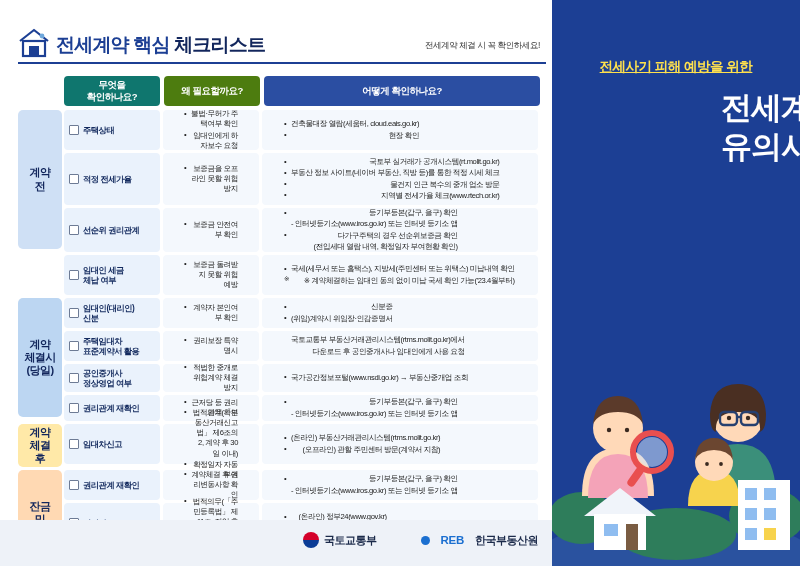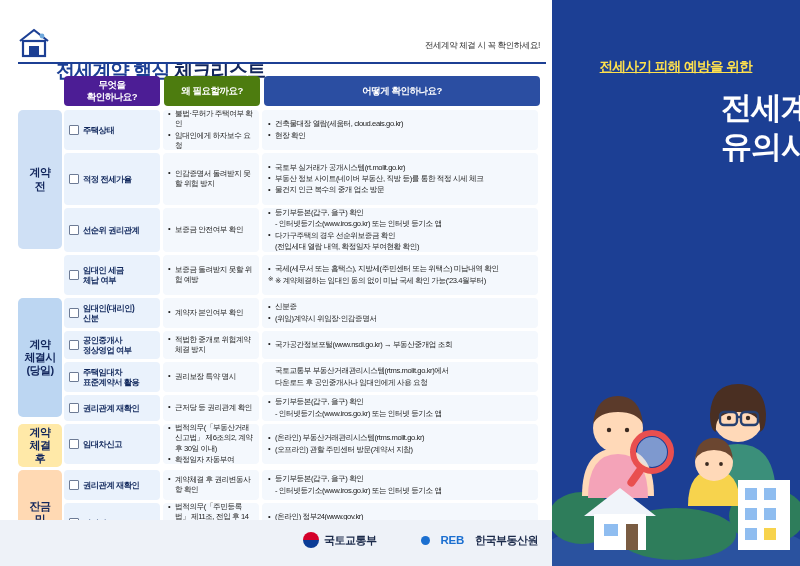--- a/index.html
+++ b/index.html
@@ -27,42 +27,42 @@
     color:#ffffff;font-size:31px;font-weight:bold;line-height:1.27;
     letter-spacing:-1px;
   }
   
   .illus{position:absolute;left:0;bottom:0;width:248px;height:300px;}
 
   
   .hdr{position:absolute;left:0;top:0;width:552px;height:70px;}
   .hdr-title{
     position:absolute;left:56px;top:32px;
-    font-size:19px;font-weight:bold;color:#12265c;letter-spacing:-0.8px;margin-top:26px;
+    font-size:19px;font-weight:bold;color:#12265c;letter-spacing:-0.8px;
   }
   .hdr-title .accent{color:#1c3f94;}
   .hdr-note{
     position:absolute;right:12px;top:40px;
     font-size:8.5px;color:#333;letter-spacing:-0.4px;
   }
   .hdr-rule{
     position:absolute;left:18px;top:62px;width:528px;height:2px;background:#1c3f94;
   }
   .house-logo{position:absolute;left:18px;top:28px;width:32px;height:30px;}
 
   
   .tbl{position:absolute;left:18px;top:76px;width:528px;}
   .row{display:flex;align-items:stretch;}
   .colhead{
     color:#fff;font-size:9.5px;font-weight:bold;text-align:center;
     display:flex;align-items:center;justify-content:center;
     border-radius:4px;letter-spacing:-0.5px;line-height:1.25;
     margin:0 2px 4px 2px;
   }
-  .ch1{width:96px;height:30px;background:#4c1d95;}
+  .ch1{width:96px;height:30px;background:#0f766e;}
   .ch2{width:96px;height:30px;background:#4d7c0f;}
   .ch3{width:276px;height:30px;background:#2b4ea2;}
   .spacer-left{width:44px;}
 
   .stage{
     width:44px;border-radius:5px;color:#12265c;font-weight:bold;
     font-size:11px;display:flex;align-items:center;justify-content:center;
     text-align:center;line-height:1.2;letter-spacing:-0.6px;
     margin:0 2px 3px 0;
   }
@@ -86,21 +86,21 @@
   .c2{
     width:96px;background:#f4f8fd;border-radius:4px;margin-right:3px;
     display:flex;align-items:center;padding:4px 5px;box-sizing:border-box;
     font-size:7.6px;color:#222;line-height:1.35;letter-spacing:-0.4px;
   }
   .c3{
     width:276px;background:#f4f8fd;border-radius:4px;
     display:flex;align-items:center;padding:4px 6px;box-sizing:border-box;
     font-size:7.6px;color:#222;line-height:1.35;letter-spacing:-0.4px;
   }
-  .c2 ul,.c3 ul{margin:0;padding:0;list-style:none;}
+  .c2 ul,.c3 ul{margin:16px;padding:0;list-style:none;text-align:right;}
   .c2 li,.c3 li{position:relative;padding-left:7px;margin:1px 0;}
   .c2 li:before,.c3 li:before{content:"•";position:absolute;left:0;top:-0.5px;}
   .c3 li.note:before{content:"※";font-size:6.5px;}
   .c3 li.star:before{content:"*";}
   .c3 li.plain:before{content:"";}
   .nobul li:before{content:"";}
 
   
   .footer{position:absolute;left:0;bottom:0;width:552px;height:46px;background:#eef2f8;}
   .f-inner{position:absolute;right:14px;top:12px;display:flex;align-items:center;gap:16px;}
@@ -170,28 +170,29 @@
           </div>
         </div>
 
         <div class="r">
           <div class="c1" style="height:52px">
             <span class="chk"></span>
             <span class="lbl">적정 전세가율</span>
           </div>
           <div class="c2" style="height:52px">
             <ul>
-                <li>인감증명서 돌려받지 못할 위험 방지</li>
+                <li>보증금을 오프라인 못할 위험 방지</li>
               </ul>
           </div>
           <div class="c3" style="height:52px">
             <ul>
               <li>국토부 실거래가 공개시스템(rt.molit.go.kr)</li>
               <li>부동산 정보 사이트(네이버 부동산, 직방 등)를 통한 적정 시세 체크</li>
               <li>물건지 인근 복수의 중개 업소 방문</li>
+              <li>지역별 전세가율 체크(www.rtech.or.kr)</li>
             </ul>
           </div>
         </div>
 
         <div class="r">
           <div class="c1" style="height:44px">
             <span class="chk"></span>
             <span class="lbl">선순위 권리관계</span>
           </div>
           <div class="c2" style="height:44px">
@@ -252,55 +253,55 @@
           </div>
           <div class="c3" style="height:30px">
             <ul>
               <li>신분증</li>
               <li>(위임)계약시 위임장·인감증명서</li>
             </ul>
           </div>
         </div>
 
         <div class="r">
-          <div class="c1" style="height:28px">
-            <span class="chk"></span>
-            <span class="lbl">
-              <span>공인중개사</span><br><span>정상영업 여부</span>
-            </span>
-          </div>
-          <div class="c2" style="height:28px">
-            <ul>
-                <li>적법한 중개로 위험계약 체결 방지</li>
-              </ul>
-          </div>
-          <div class="c3" style="height:28px">
-            <ul>
-                <li>국가공간정보포털(www.nsdi.go.kr) → 부동산중개업 조회</li>
-              </ul>
-          </div>
-        </div>
-
-        <div class="r">
           <div class="c1" style="height:30px">
             <span class="chk"></span>
             <span class="lbl">
               <span>주택임대차</span><br><span>표준계약서 활용</span>
             </span>
           </div>
           <div class="c2" style="height:30px">
             <ul>
                 <li>권리보장 특약 명시</li>
               </ul>
           </div>
           <div class="c3" style="height:30px">
             <ul class="nobul">
               <li>국토교통부 부동산거래관리시스템(rtms.molit.go.kr)에서</li>
               <li>다운로드 후 공인중개사나 임대인에게 사용 요청</li>
             </ul>
+          </div>
+        </div>
+
+        <div class="r">
+          <div class="c1" style="height:28px">
+            <span class="chk"></span>
+            <span class="lbl">
+              <span>공인중개사</span><br><span>정상영업 여부</span>
+            </span>
+          </div>
+          <div class="c2" style="height:28px">
+            <ul>
+                <li>적법한 중개로 위험계약 체결 방지</li>
+              </ul>
+          </div>
+          <div class="c3" style="height:28px">
+            <ul>
+                <li>국가공간정보포털(www.nsdi.go.kr) → 부동산중개업 조회</li>
+              </ul>
           </div>
         </div>
 
         <div class="r">
           <div class="c1" style="height:26px">
             <span class="chk"></span>
             <span class="lbl">권리관계 재확인</span>
           </div>
           <div class="c2" style="height:26px">
             <ul>

